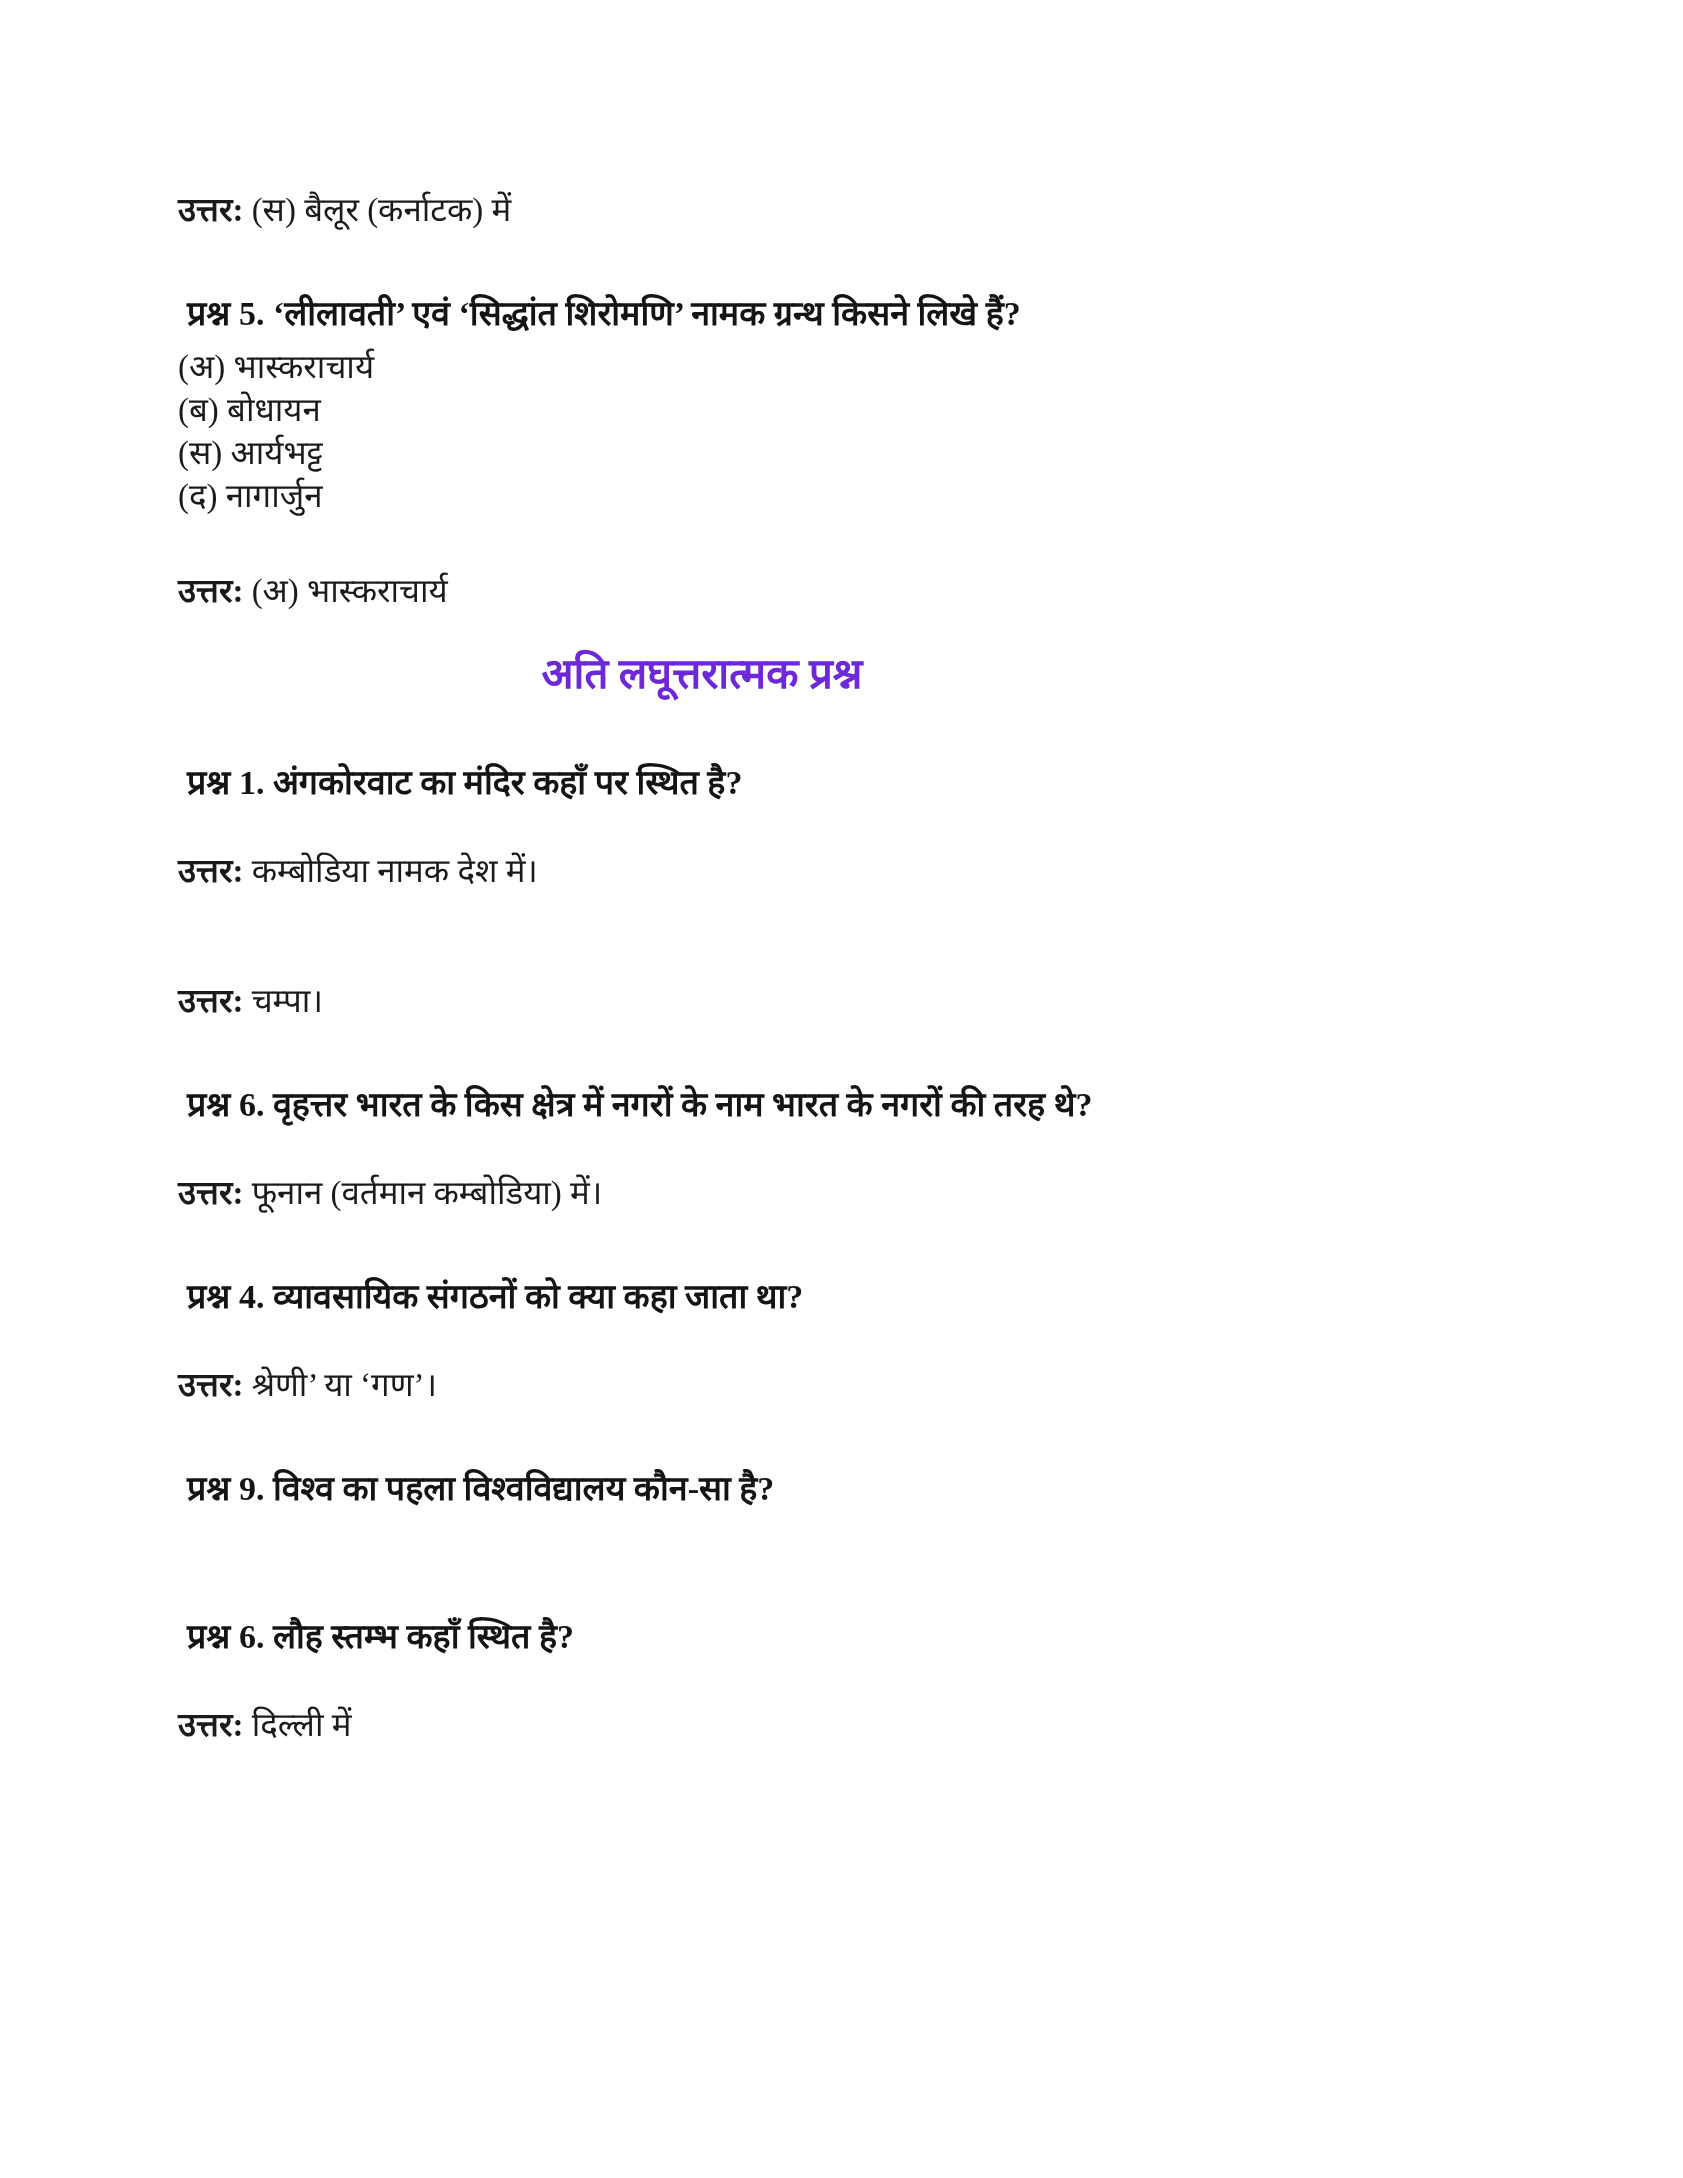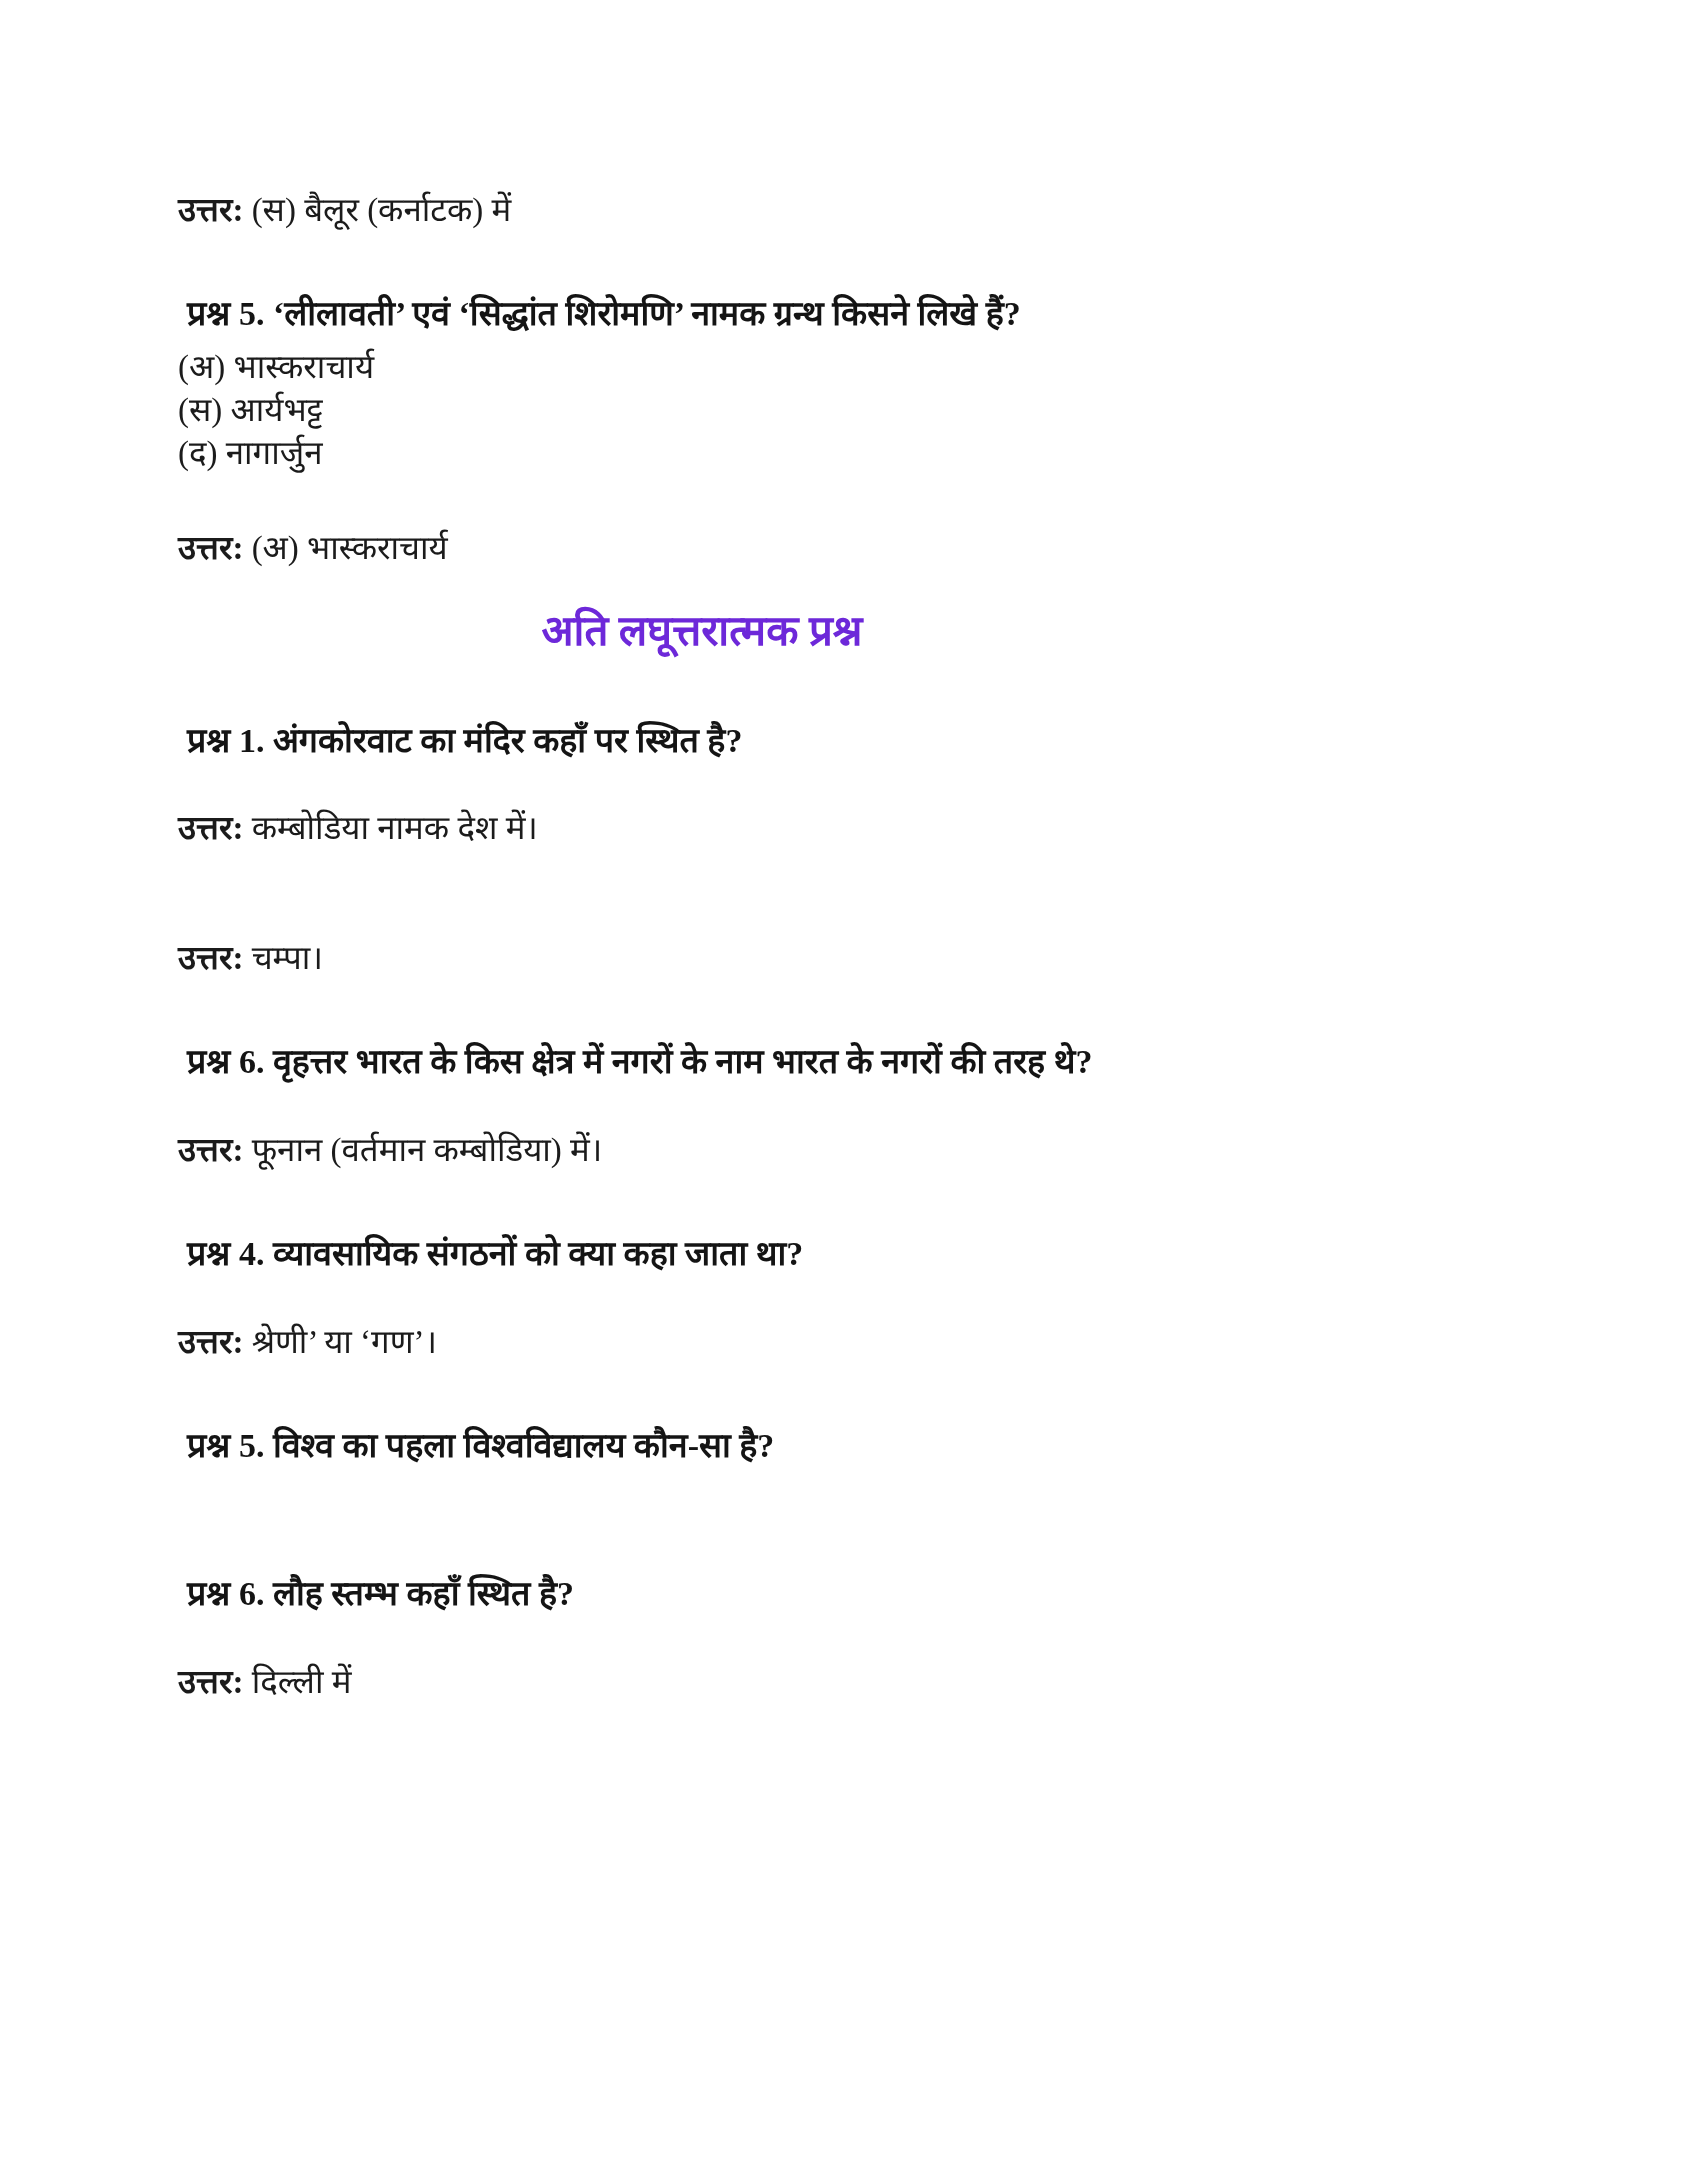--- a/index.html
+++ b/index.html
@@ -65,20 +65,21 @@
 <div class="page">
 
   <p class="ans"><span class="lbl">उत्तर:</span><span> (स) बैलूर (कर्नाटक) में</span></p>
 
   <div class="gap-m"></div>
 
   <p class="q">प्रश्न 5. ‘लीलावती’ एवं ‘सिद्धांत शिरोमणि’ नामक ग्रन्थ किसने लिखे हैं?</p>
 
   <div class="opts-wrap">
     <p class="opt">(अ) भास्कराचार्य</p>
+    <p class="opt">(ब) बोधायन</p>
     <p class="opt">(स) आर्यभट्ट</p>
     <p class="opt">(द) नागार्जुन</p>
   </div>
 
   <div class="gap-m"></div>
 
   <p class="ans"><span class="lbl">उत्तर:</span><span> (अ) भास्कराचार्य</span></p>
 
   <div class="gap-s"></div>
 
@@ -111,21 +112,21 @@
 
   <div class="qa-group">
     <p class="q">प्रश्न 4. व्यावसायिक संगठनों को क्या कहा जाता था?</p>
     <div class="gap-s"></div>
     <p class="ans"><span class="lbl">उत्तर:</span><span> श्रेणी’ या ‘गण’।</span></p>
   </div>
 
   <div class="gap-m"></div>
 
   <div class="qa-group">
-    <p class="q">प्रश्न 5. विश्व का पहला विश्वविद्यालय कौन-सा है?</p>
+    <p class="q">प्रश्न 9. विश्व का पहला विश्वविद्यालय कौन-सा है?</p>
     <div class="gap-s"></div>
   </div>
 
   <div class="gap-m"></div>
 
   <div class="qa-group">
     <p class="q">प्रश्न 6. लौह स्तम्भ कहाँ स्थित है?</p>
     <div class="gap-s"></div>
     <p class="ans"><span class="lbl">उत्तर:</span><span> दिल्ली में</span></p>
   </div>

